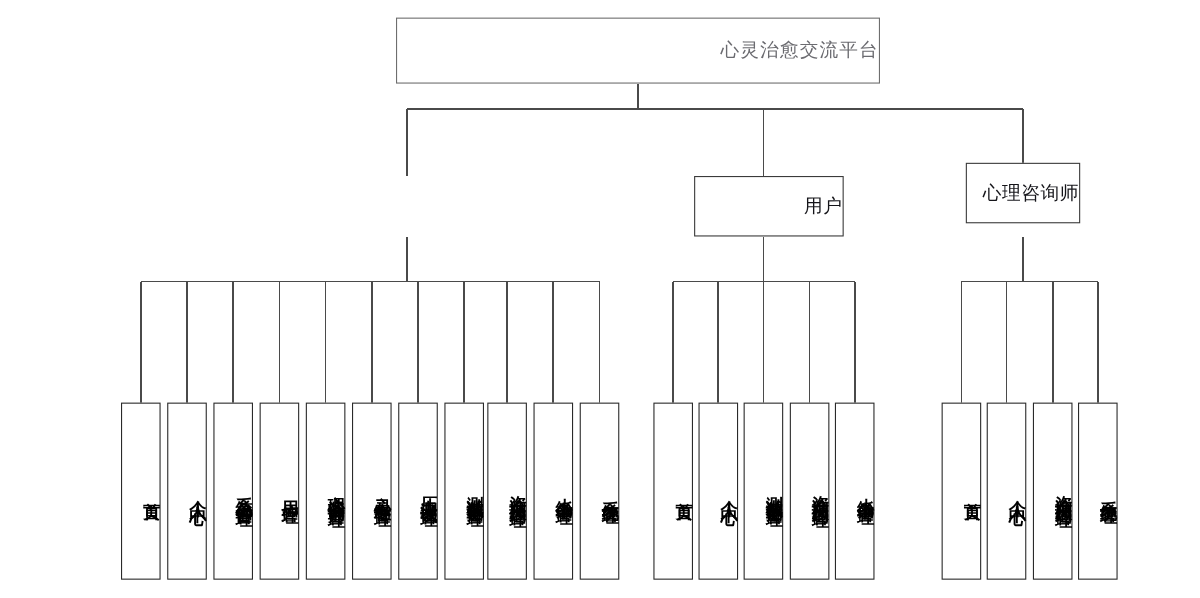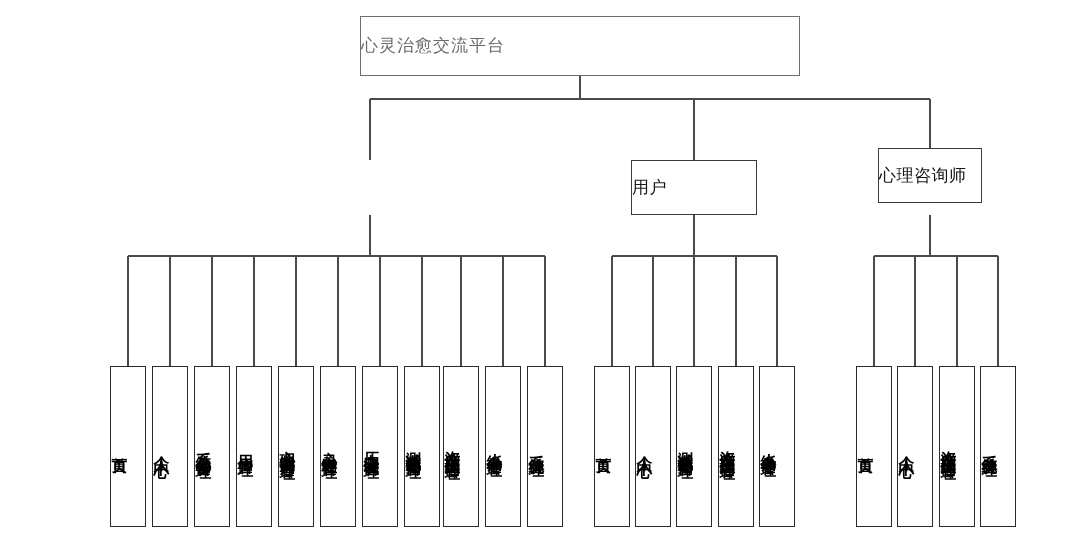--- a/index.html
+++ b/index.html
@@ -26,21 +26,21 @@
     height: 544px;
     pointer-events: none;
   }
   .node {
     position: absolute;
     box-sizing: border-box;
     border: 1px solid #3a3a3a;
     background: #ffffff;
     display: flex;
     align-items: center;
-    justify-content: flex-start;
+    justify-content: flex-end;
     text-align: center;
     line-height: 1.12;
   }
   .node.root {
     border-color: #6e6e6e;
   }
   .node-label {
     display: block;
     white-space: pre-wrap;
   }
@@ -112,21 +112,21 @@
       <path d="M 915 256 L 915 366"></path>
       <path d="M 957 256 L 957 366"></path>
       <path d="M 998 256 L 998 366"></path>
     </g>
   </svg>
 
   <div class="node root" style="left:360px; top:16px; width:440px; height:60px;">
     <span class="node-label">心灵治愈交流平台</span>
   </div>
 
-  <div class="node role" style="left:631px; top:160px; width:126px; height:55px;">
+  <div class="node role" style="left:631px; top:160px; width:136px; height:55px;">
     <span class="node-label">用户</span>
   </div>
   <div class="node role" style="left:878px; top:148px; width:104px; height:55px;">
     <span class="node-label">心理咨询师</span>
   </div>
 
   <div class="node leaf" style="left:110px; top:366px; width:36px; height:161px;">
     <span class="node-label">首页</span>
   </div>
   <div class="node leaf" style="left:152px; top:366px; width:36px; height:161px;">

